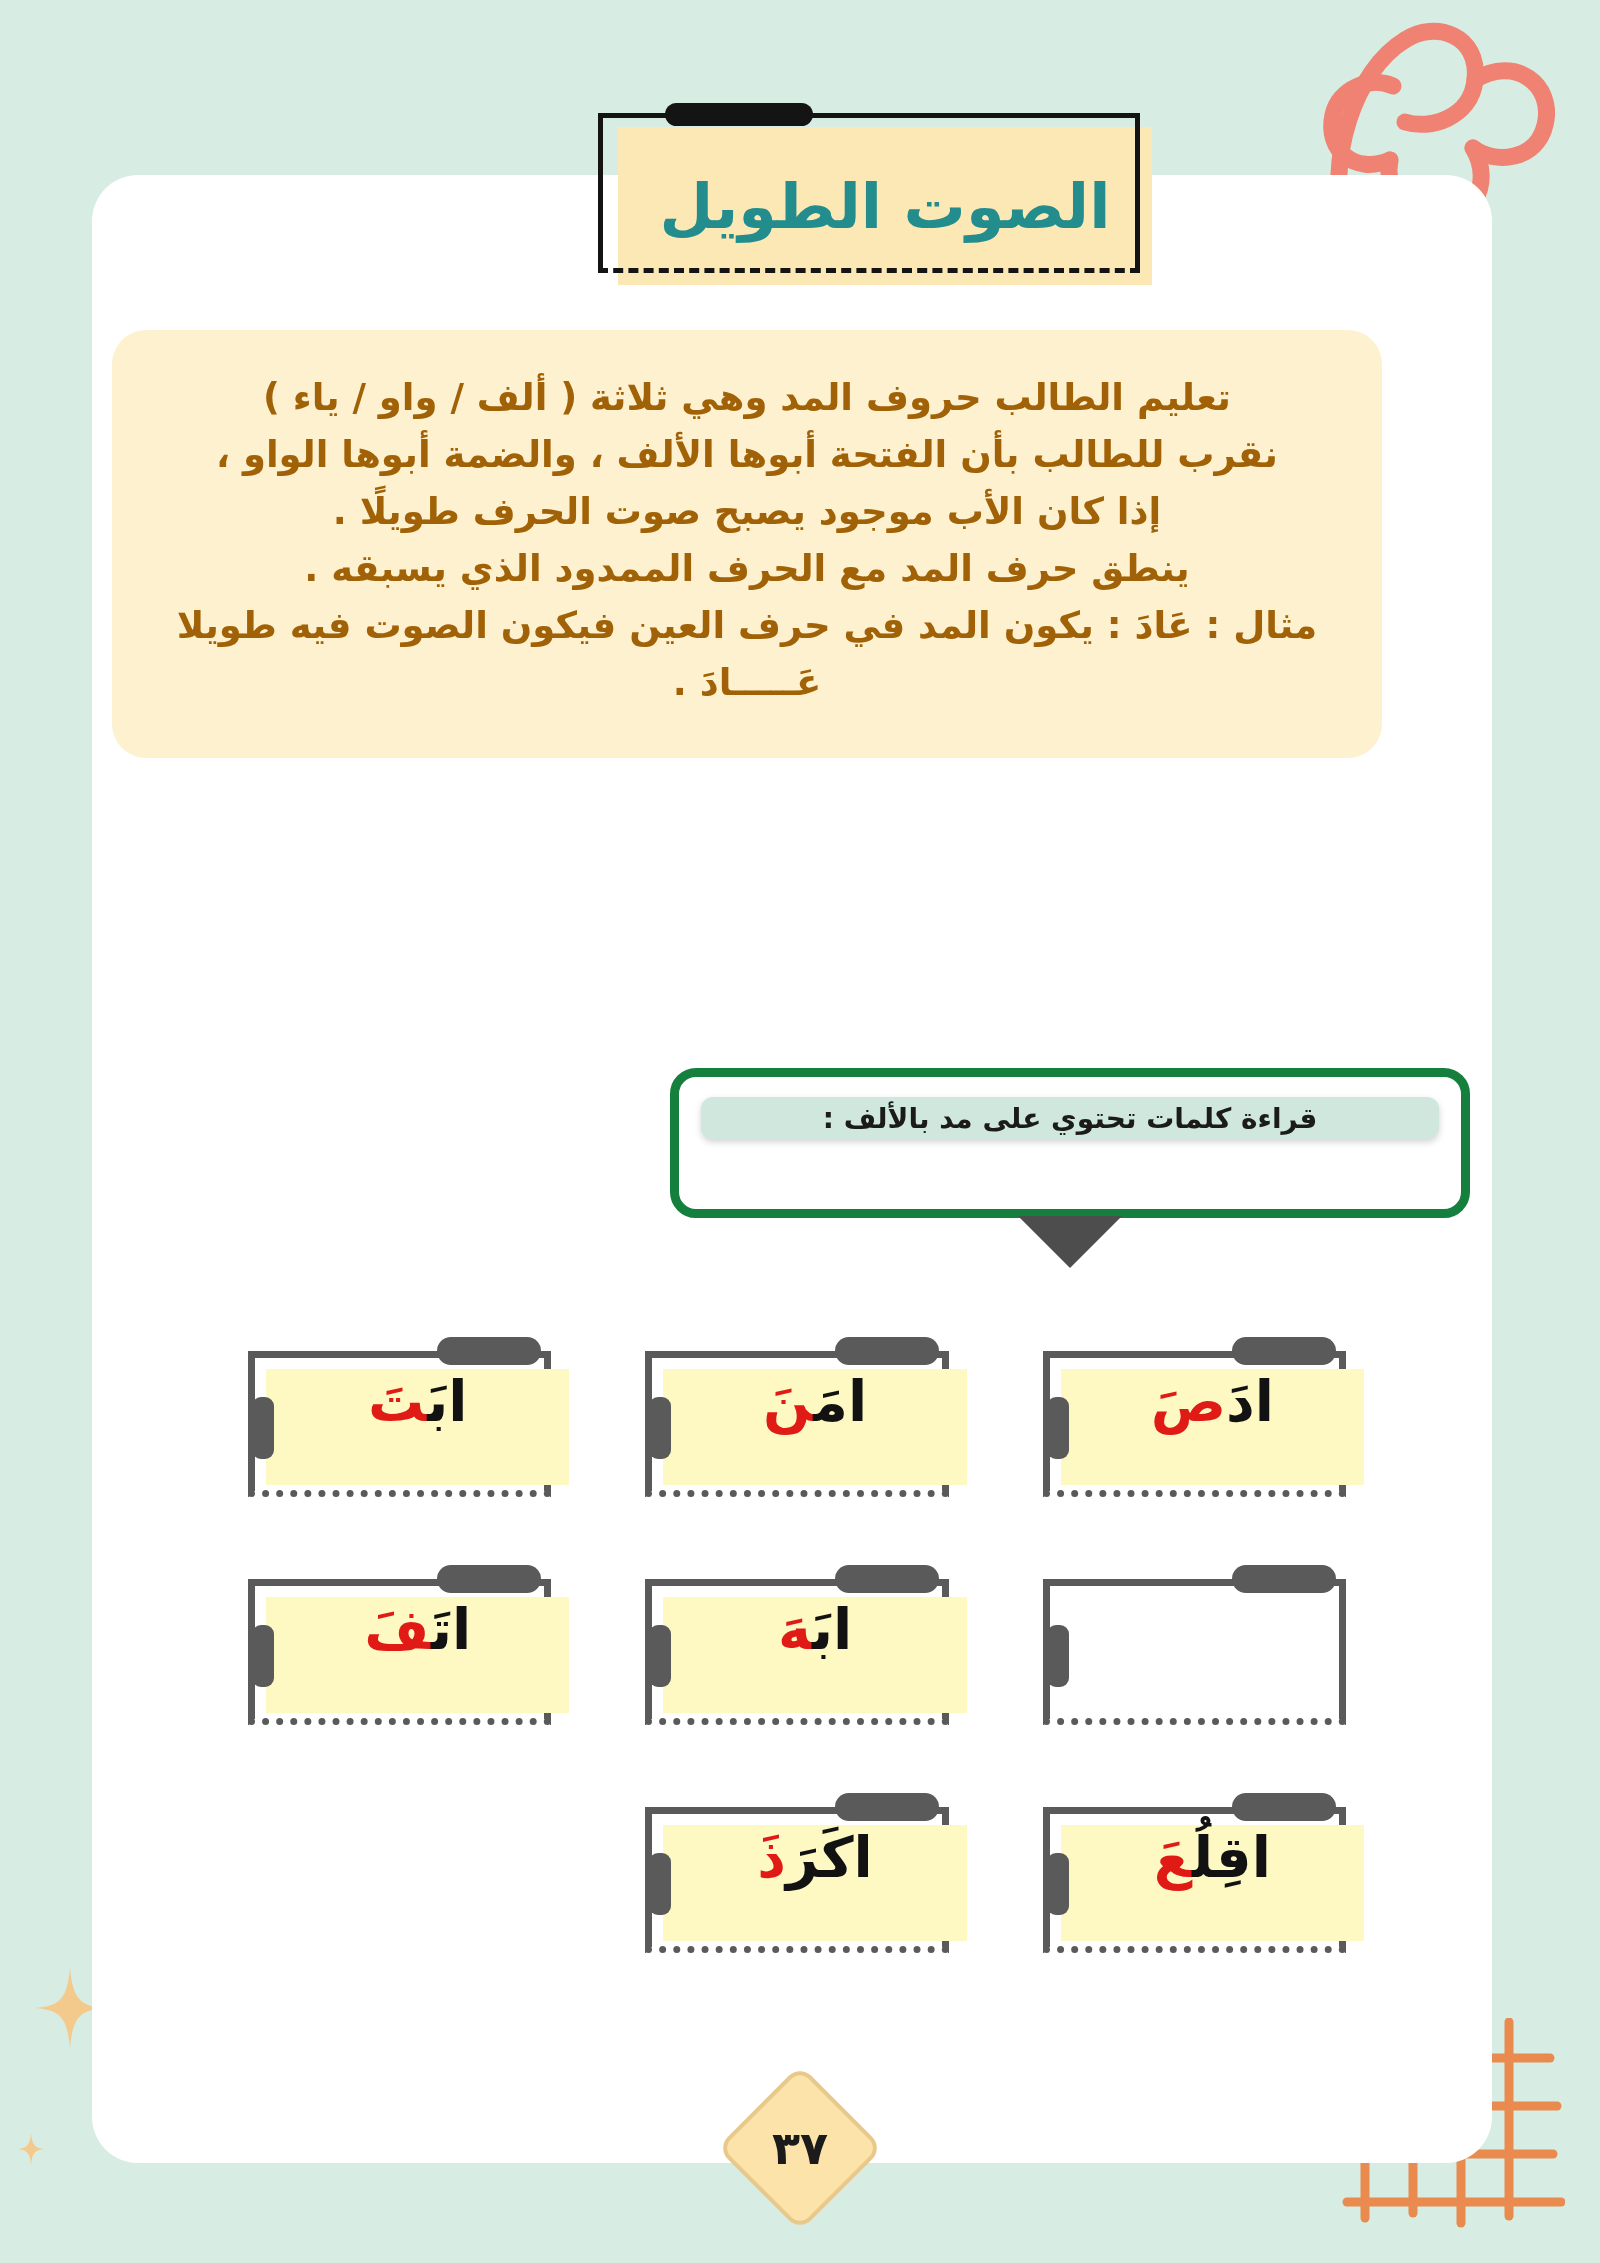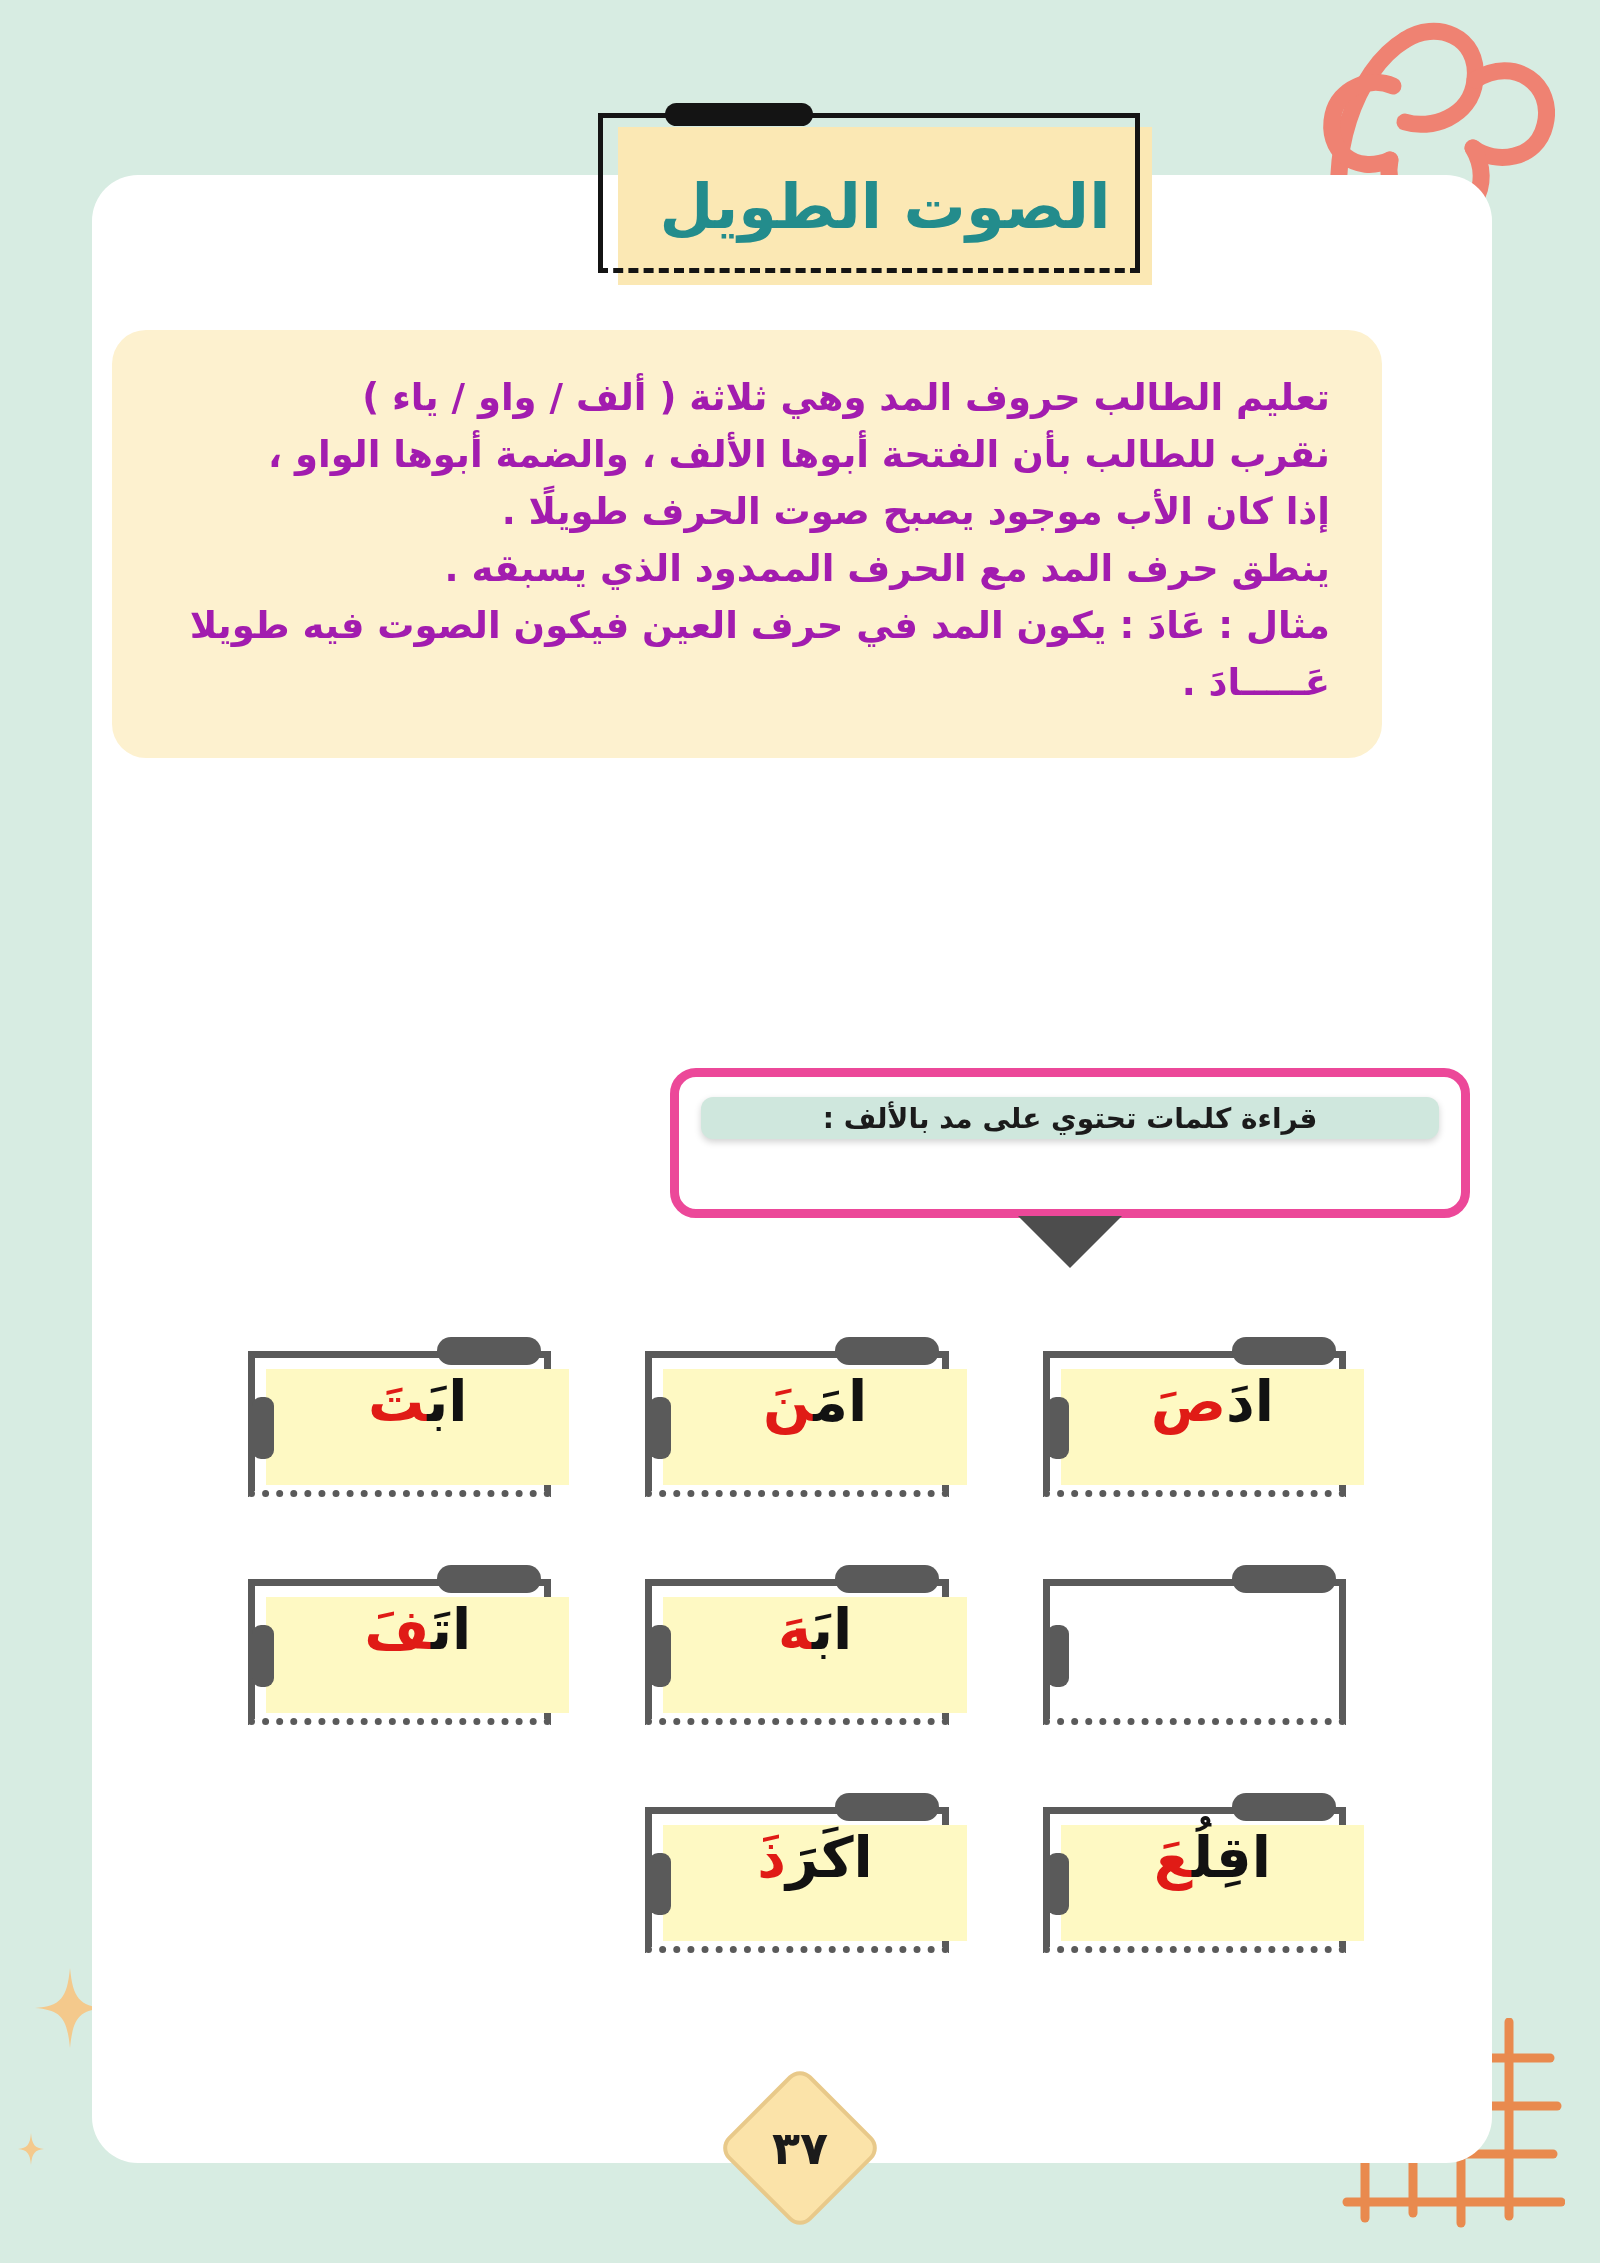--- a/index.html
+++ b/index.html
@@ -64,36 +64,36 @@
 
   
   .lesson-box {
     position: absolute; left: 112px; top: 330px;
     width: 1270px;
     background: #fdf1cf;
     border-radius: 34px;
     padding: 40px 52px 46px 52px;
   }
   .lesson-line {
-    color: #a21caf;
+    color: #a16207;
     font-size: 37px;
     font-weight: bold;
     line-height: 1.54;
-    text-align: right;
+    text-align: center;
     direction: rtl;
   }
 
   
   .banner-wrap {
     position: absolute; left: 670px; top: 1068px;
     width: 800px; height: 200px;
   }
   .banner-outer {
     position: absolute; inset: 0 0 50px 0;
-    border: 9px solid #ec4899;
+    border: 9px solid #15803d;
     border-radius: 26px;
     background: #ffffff;
   }
   .banner-inner {
     position: absolute; left: 22px; top: 20px; right: 22px; bottom: 70px;
     background: #cfe7dd;
     border-radius: 12px;
     box-shadow: 0 3px 7px rgba(0,0,0,.18);
     display: flex; align-items: center; justify-content: center;
   }

